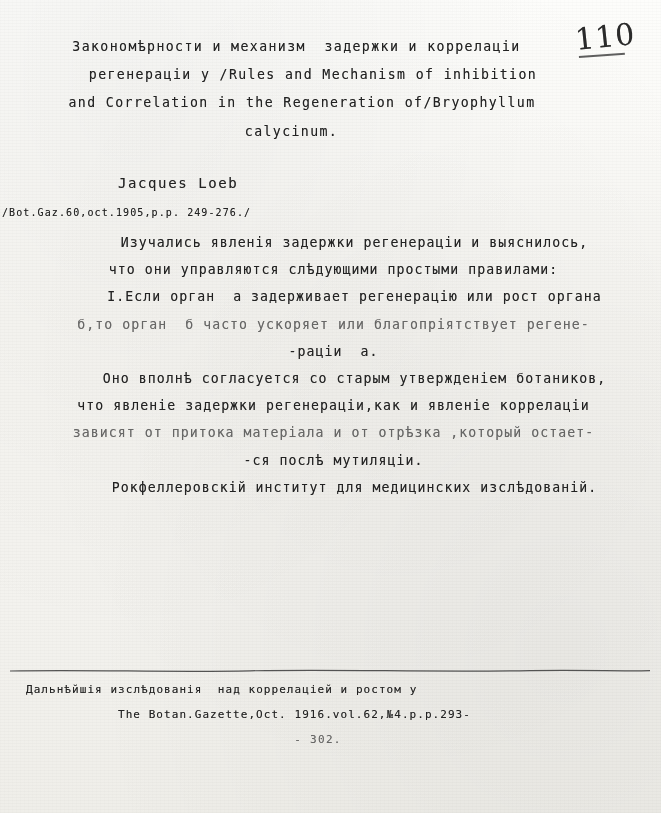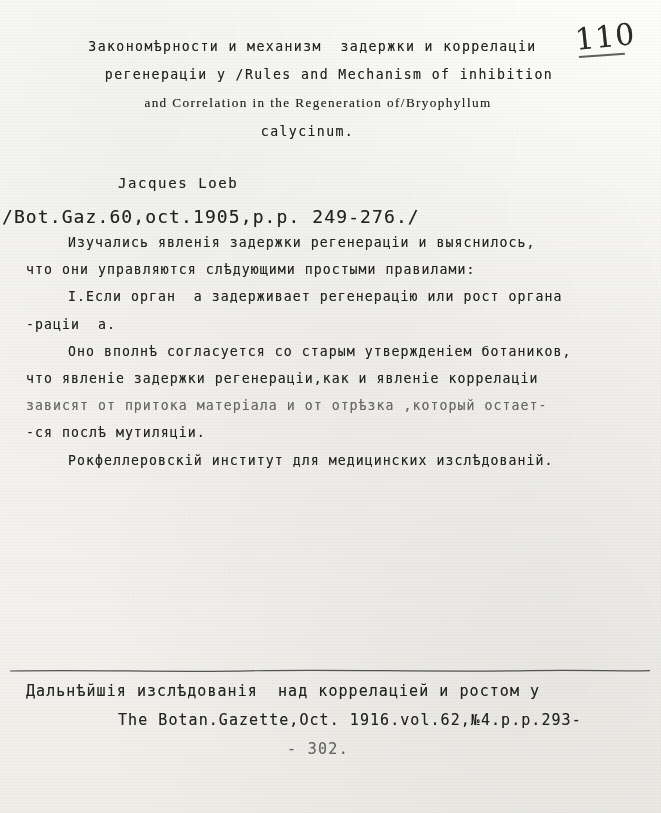--- a/index.html
+++ b/index.html
@@ -64,85 +64,86 @@
     width: 46px;
     height: 1.5px;
     background: #2b2b2b;
     opacity: .75;
     transform: rotate(2deg);
   }
 
   .title-block {
     position: absolute;
     top: 40px;
-    left: 16px;
+    left: 0;
     width: 583px;
     text-align: center;
   }
   .title-line {
     display: block;
     font-size: 13.2px;
     letter-spacing: 1.4px;
     margin-bottom: 15px;
   }
   .t1 { padding-left: 10px; }
   .t2 { padding-left: 43px; }
-  .t3 { padding-left: 21px; font-family: Liberation Serif, serif; }
+  .t3 { padding-left: 21px; }
   .t4 { padding-left: 0px; }
 
   .author {
     position: absolute;
     top: 176px;
     left: 118px;
     font-size: 14px;
     letter-spacing: 1.6px;
   }
   .citation {
     position: absolute;
     top: 208px;
     left: 2px;
-    font-size: 18px;
+    font-size: 10px;
     letter-spacing: 1.1px;
   }
 
   .body-block {
     position: absolute;
     top: 236px;
     left: 26px;
     width: 615px;
   }
   .para { margin-bottom: 14px; }
   .line {
     display: block;
     font-size: 13.2px;
     letter-spacing: 1.05px;
     line-height: 1.0;
     margin-bottom: 14px;
     white-space: pre;
+    text-align: center;
   }
   .indent { padding-left: 42px; }
 
   .rule {
     position: absolute;
     left: 10px;
     top: 668px;
     width: 640px;
     height: 2px;
   }
   .rule svg { display: block; }
 
   .footer-block {
     position: absolute;
     top: 684px;
     left: 26px;
     width: 620px;
   }
   .footer-line {
     display: block;
-    font-size: 15px;
+    font-size: 11px;
     letter-spacing: 1.05px;
     margin-bottom: 14px;
     white-space: pre;
   }
   .f2 { padding-left: 24px; }
   .f3 { padding-left: 92px; }
   .f4 { text-align: center; padding-right: 36px; letter-spacing: 1.3px; }
 </style>
 </head>
 <body>
@@ -164,20 +165,21 @@
 
   <div class="body-block">
 
     <div class="para">
       <span class="typed line indent">Изучались явленія задержки регенераціи и выяснилось,</span>
       <span class="typed line">что они управляются слѣдующими простыми правилами:</span>
     </div>
 
     <div class="para">
       <span class="typed line indent">I.Если орган  а задерживает регенерацію или рост органа</span>
+      <span class="typed line faint">б,то орган  б часто ускоряет или благопріятствует регене-</span>
       <span class="typed line">-раціи  а.</span>
     </div>
 
 
     <div class="para">
       <span class="typed line indent">Оно вполнѣ согласуется со старым утвержденіем ботаников,</span>
       <span class="typed line">что явленіе задержки регенераціи,как и явленіе коррелаціи</span>
       <span class="typed line faint">зависят от притока матеріала и от отрѣзка ,который остает-</span>
       <span class="typed line">-ся послѣ мутиляціи.</span>
     </div>

